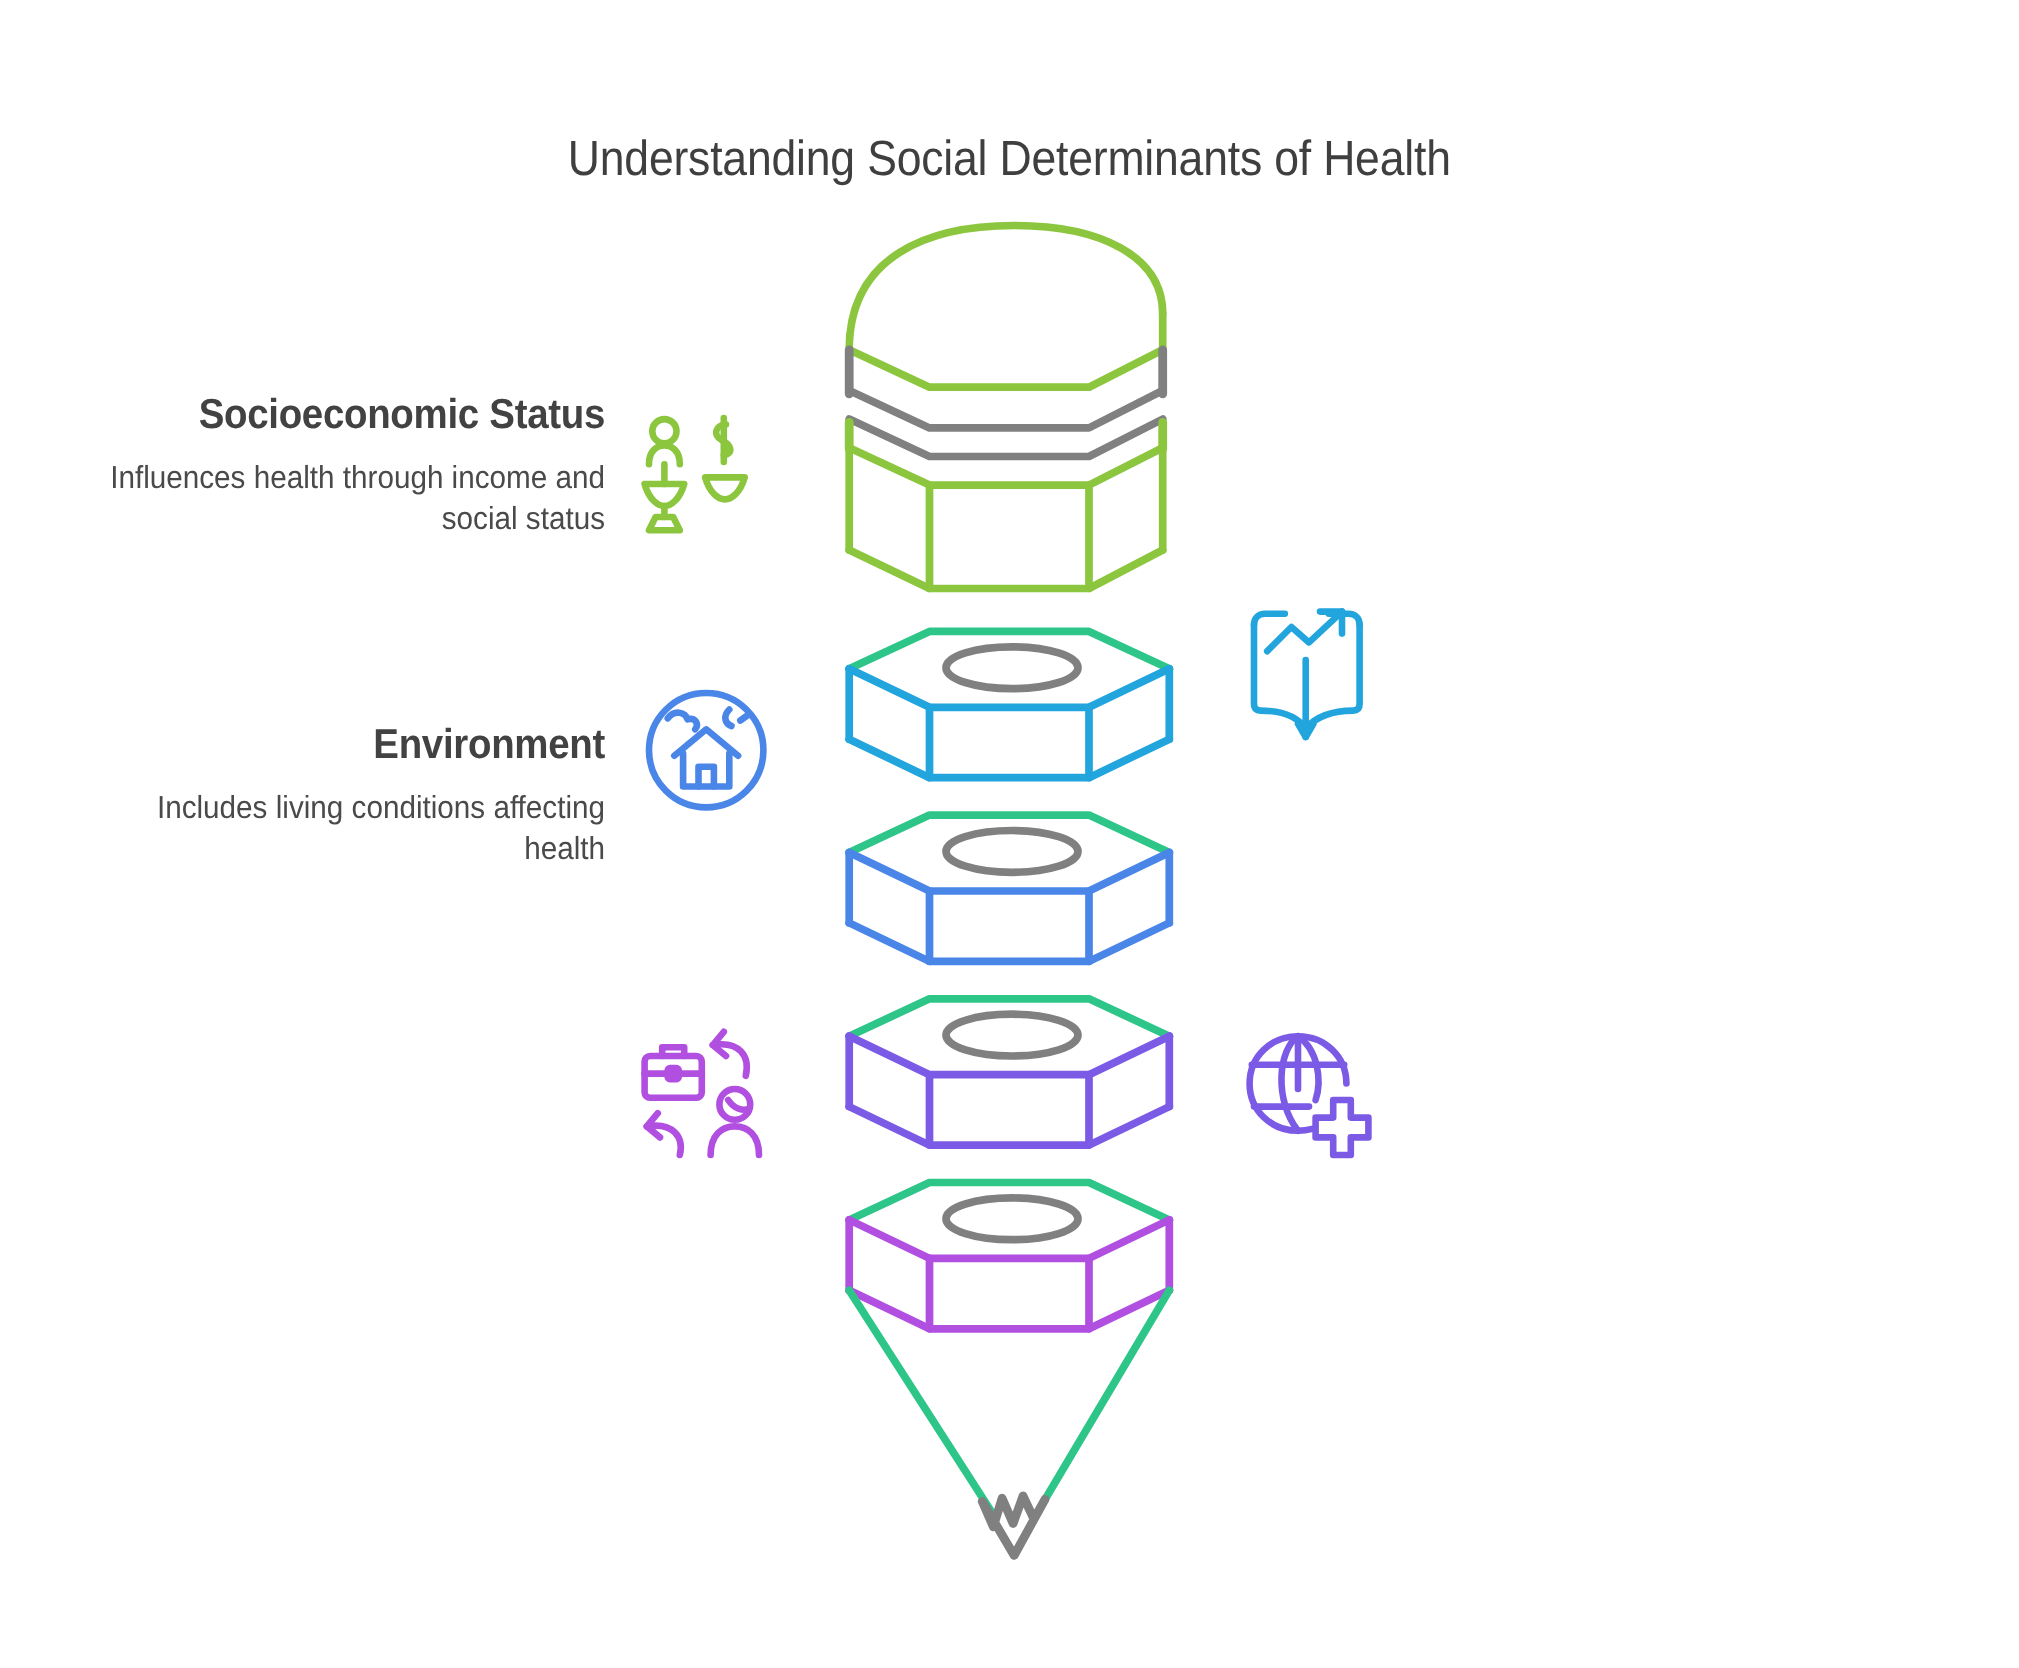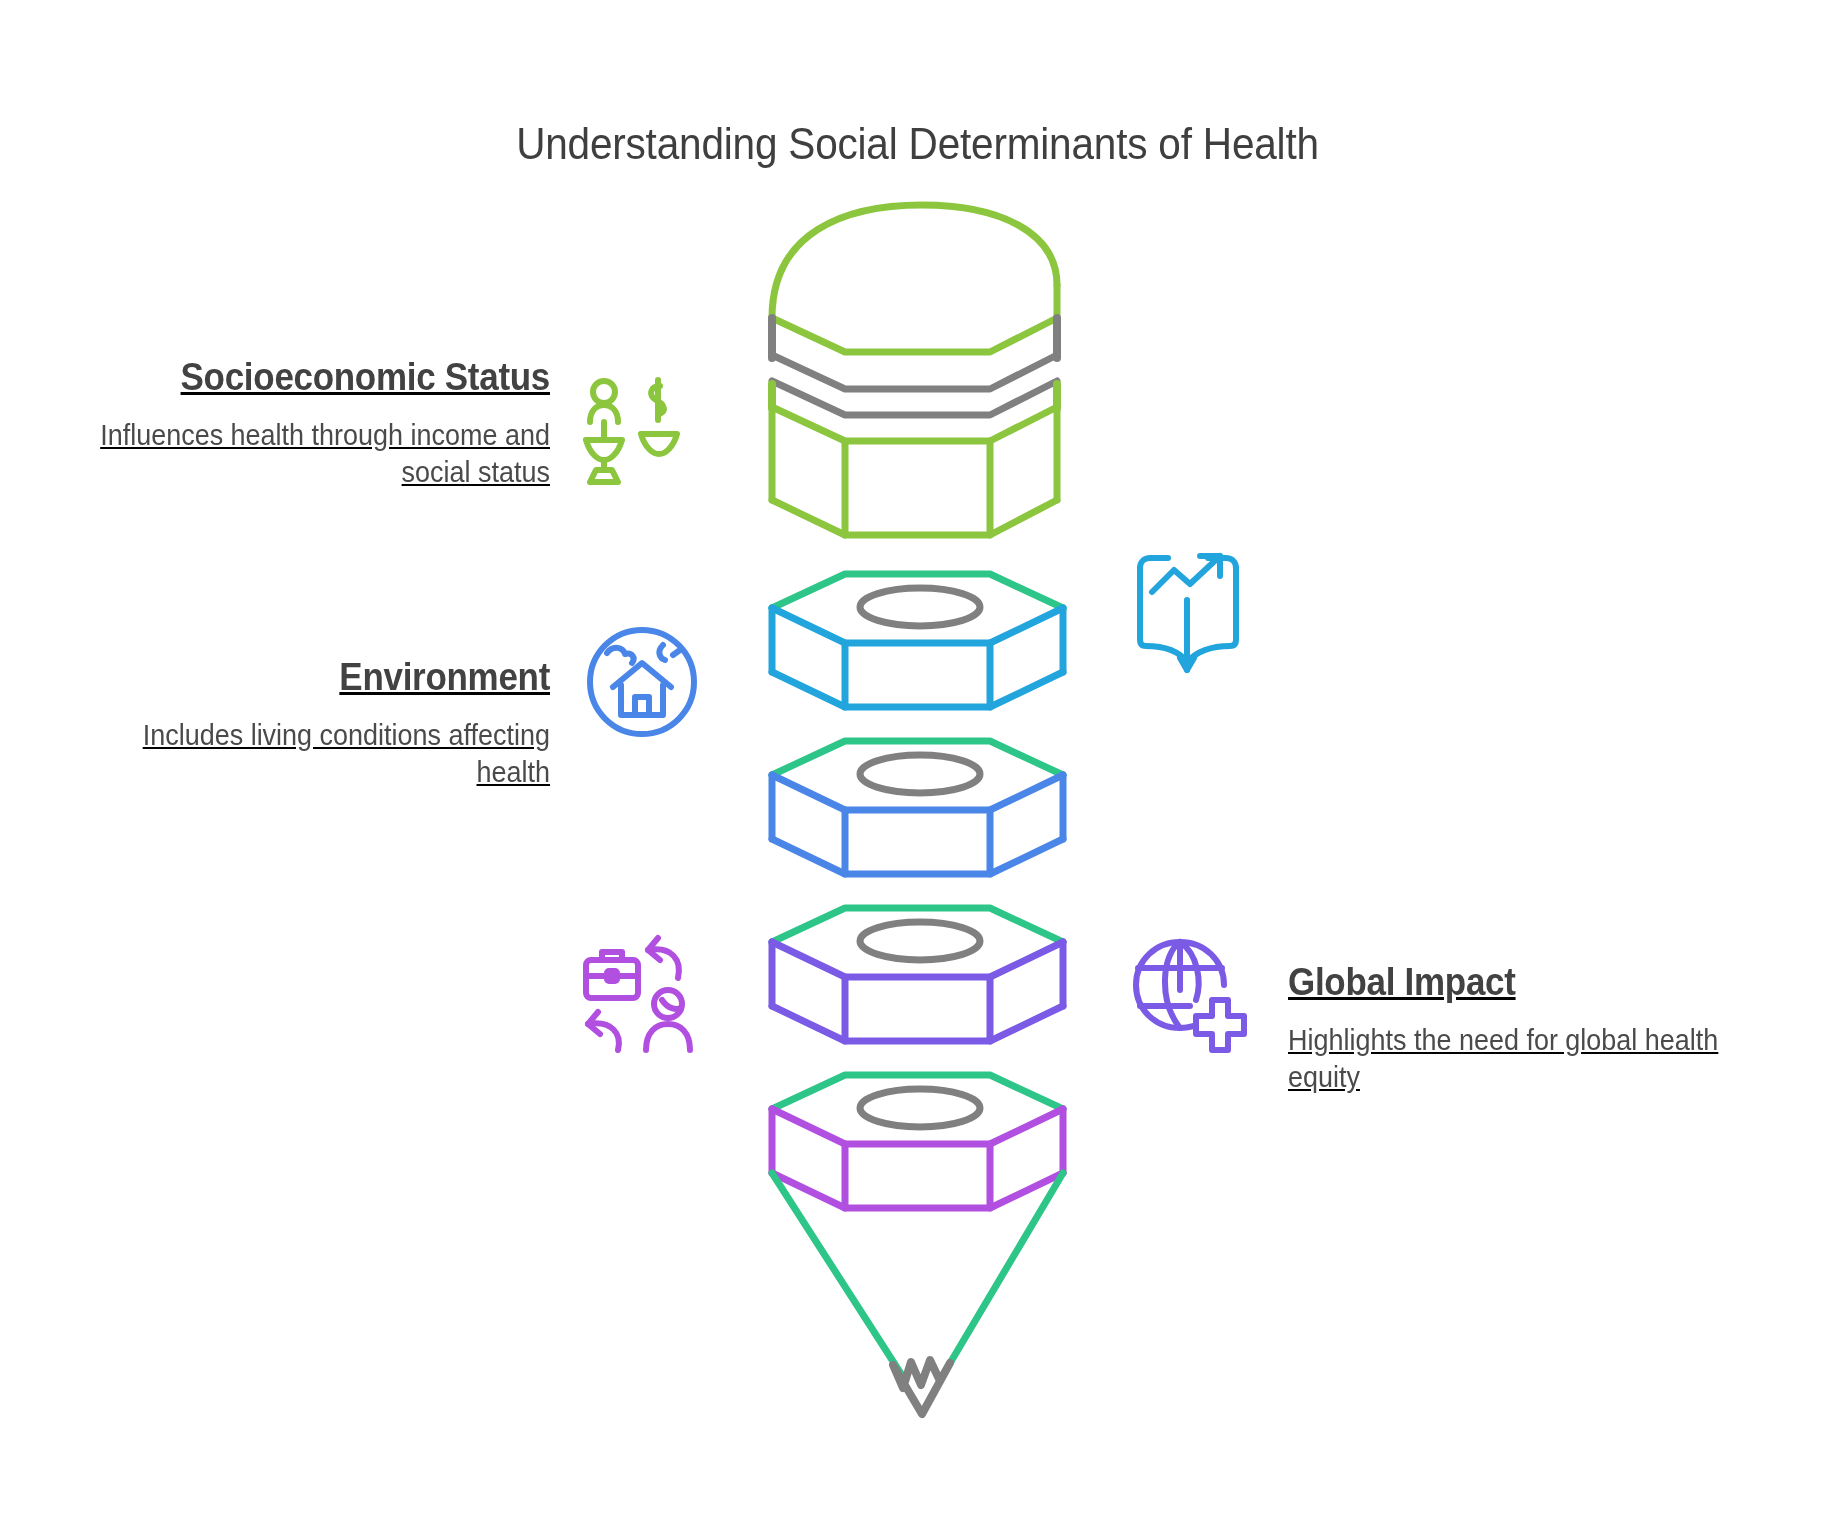--- a/index.html
+++ b/index.html
@@ -20,21 +20,21 @@
     font-size:45px;
     font-weight:400;
     color:#3f3f3f;
     letter-spacing:-0.2px;
     transform:scaleX(0.90);
     transform-origin:center top;
     white-space:nowrap;
   }
 
   
-  .block{position:absolute;text-decoration:underline;}
+  .block{position:absolute;}
   .block .heading{
     font-size:38px;
     font-weight:700;
     color:#424242;
     line-height:1.20;
     transform:scaleX(0.92);
     letter-spacing:-0.3px;
   }
   .block .desc{
     font-size:29px;
@@ -188,24 +188,20 @@
       <path d="M108 16 L108 88 C108 92, 106 94, 102 94 C86 94, 70 98, 59 110"></path>
       <path d="M59 48 L59 118"></path>
       <path d="M52 106 L59 118 L66 106"></path>
       <path d="M12 16 C12 10, 16 6, 22 6 L40 6"></path>
       <path d="M108 16 C108 10, 104 6, 98 6 L80 6"></path>
       <path d="M24 40 L46 18 L62 32 L92 4"></path>
       <path d="M72 4 L92 4 L92 24"></path>
     </svg>
   </div>
 
-  <div class="block right" style="left:1288px;top:960px;width:500px;">
-    <div class="heading">Global Impact</div>
-    <div class="desc">Highlights the need for global health equity</div>
-  </div>
   <div class="icon" style="left:1128px;top:938px;">
     <svg width="125" height="118" viewBox="0 0 125 118" fill="none" stroke="#7b5be6" stroke-width="6" stroke-linecap="round" stroke-linejoin="round">
       <path d="M96 47 C96 22, 76 4, 52 4 C28 4, 8 22, 8 47 C8 72, 28 90, 52 90 C57 90, 62 89, 66 88"></path>
       <path d="M52 4 L52 52"></path>
       <path d="M10 30 L94 30"></path>
       <path d="M12 68 L62 68"></path>
       <path d="M52 4 C34 16, 30 62, 52 90"></path>
       <path d="M52 4 C70 16, 74 44, 68 62"></path>
       <path d="M84 62 L100 62 L100 78 L116 78 L116 96 L100 96 L100 112 L84 112 L84 96 L68 96 L68 78 L84 78 Z"></path>
     </svg>

